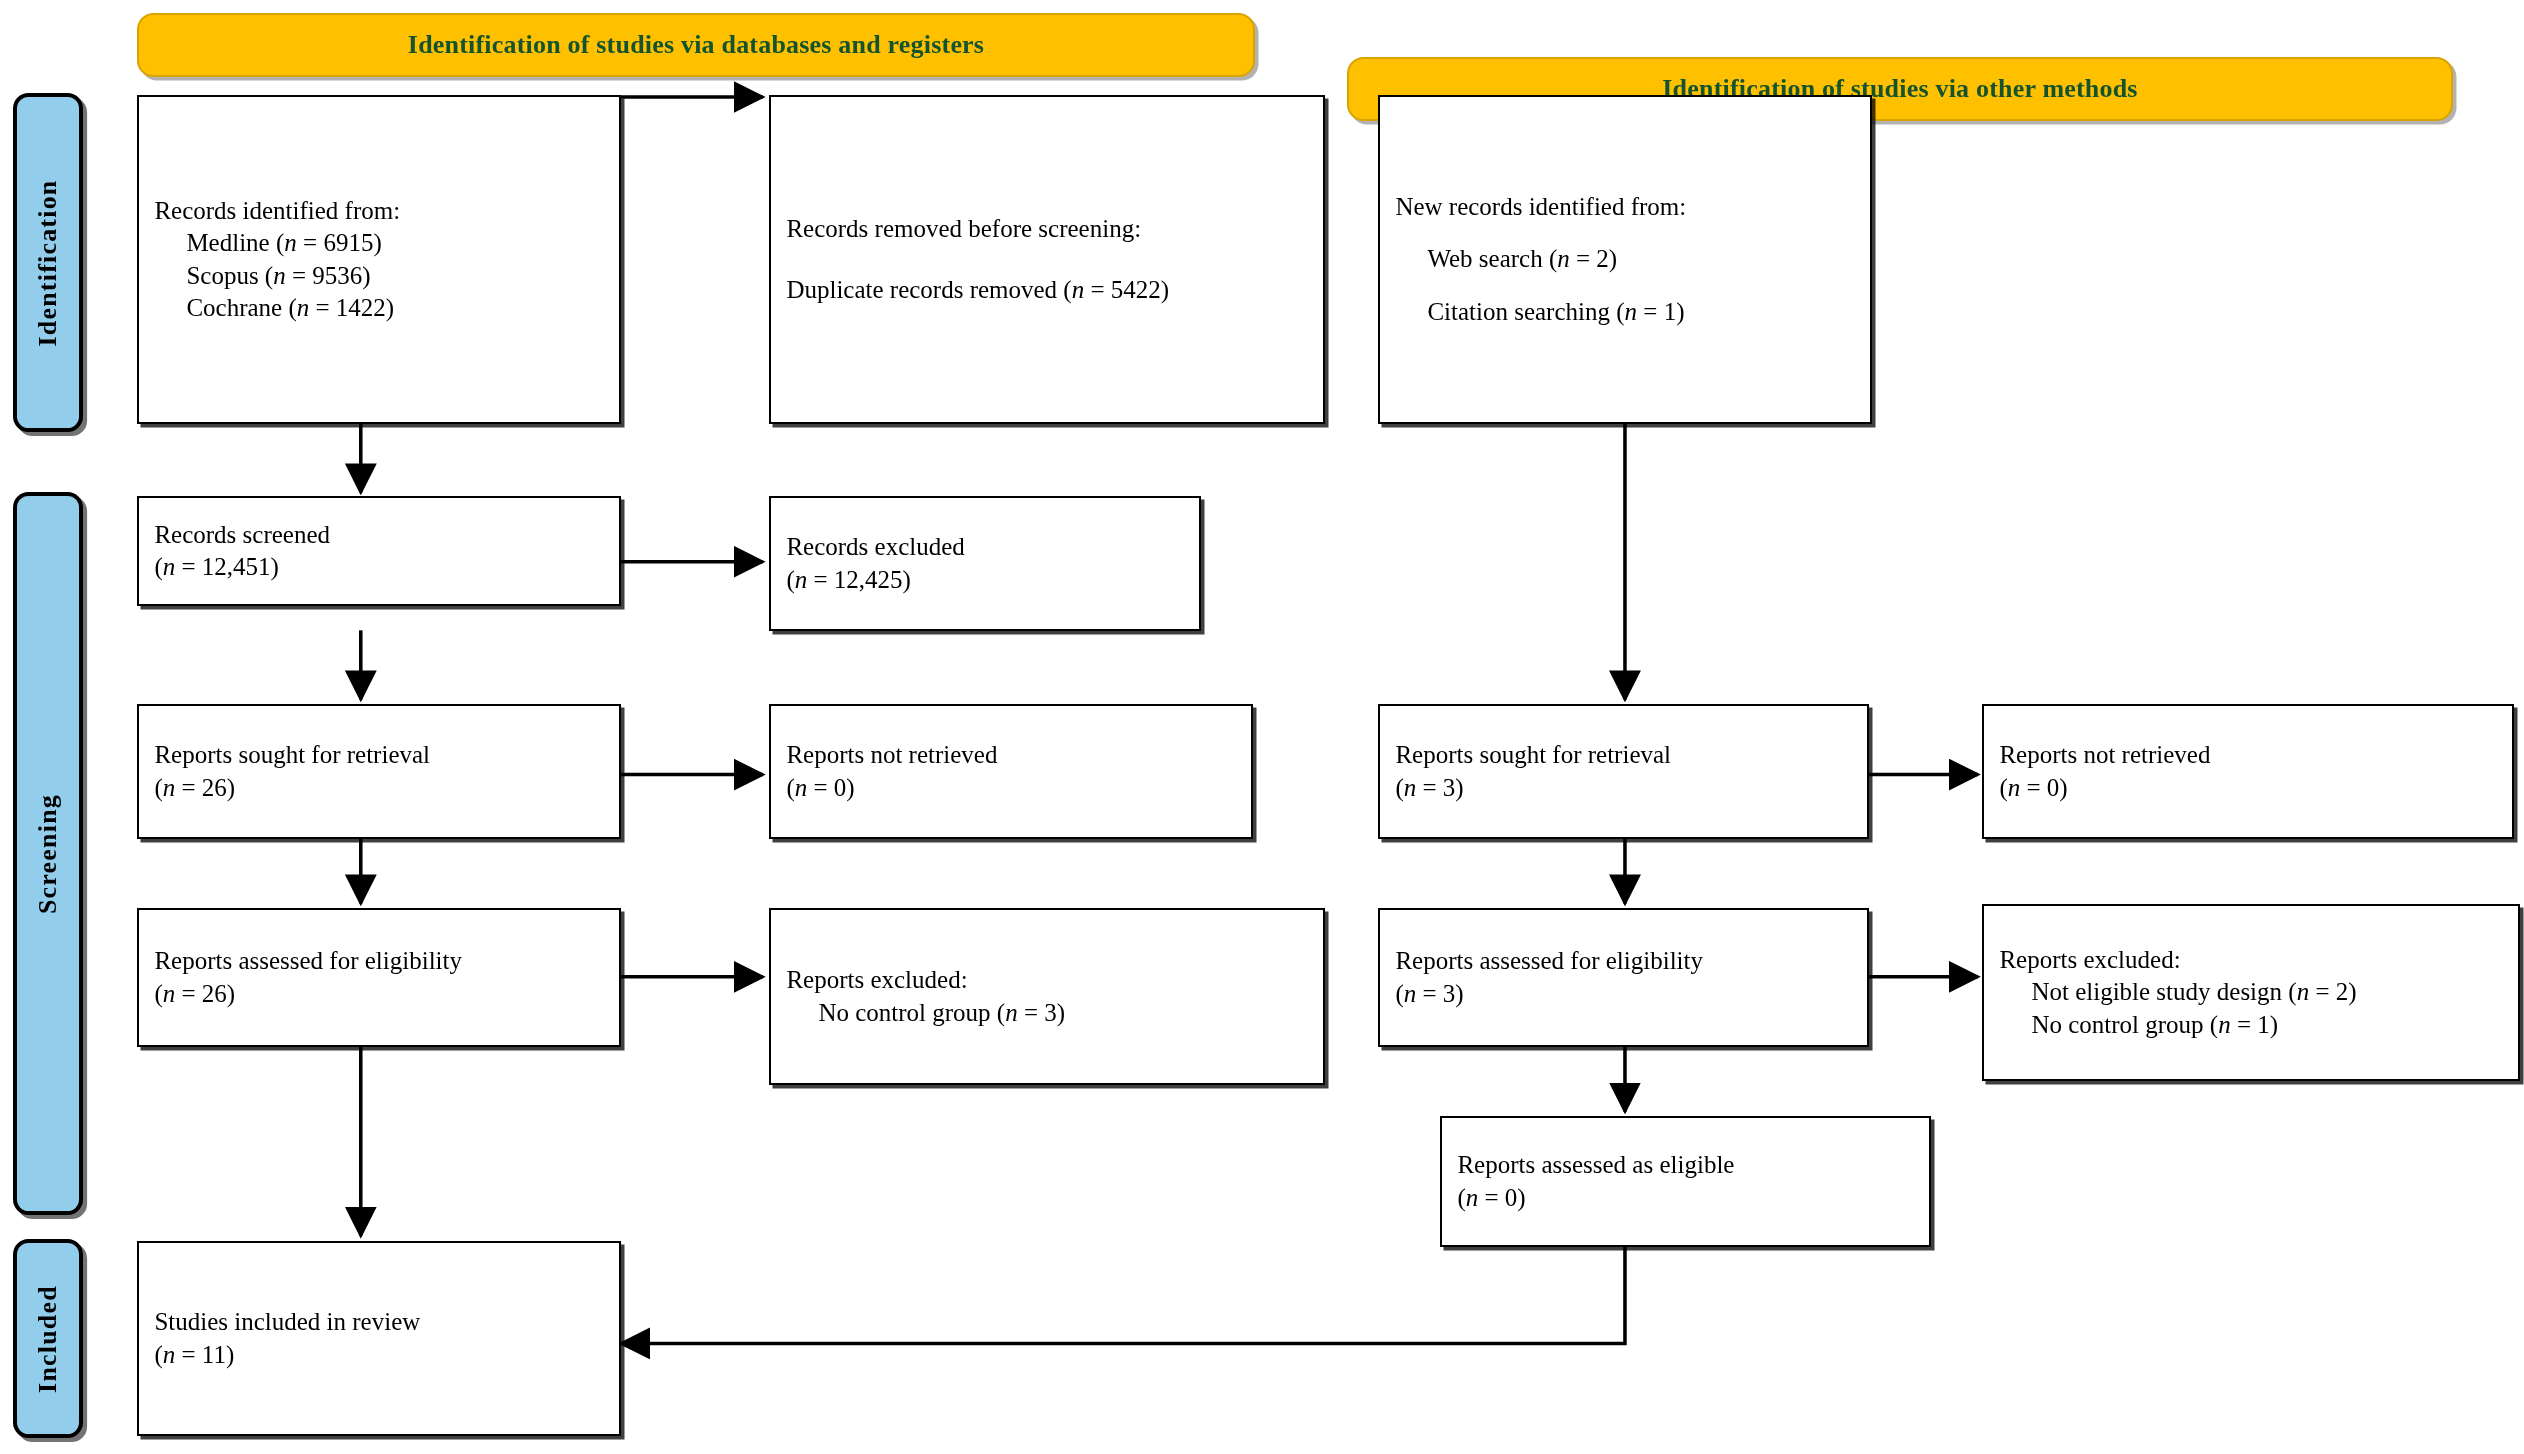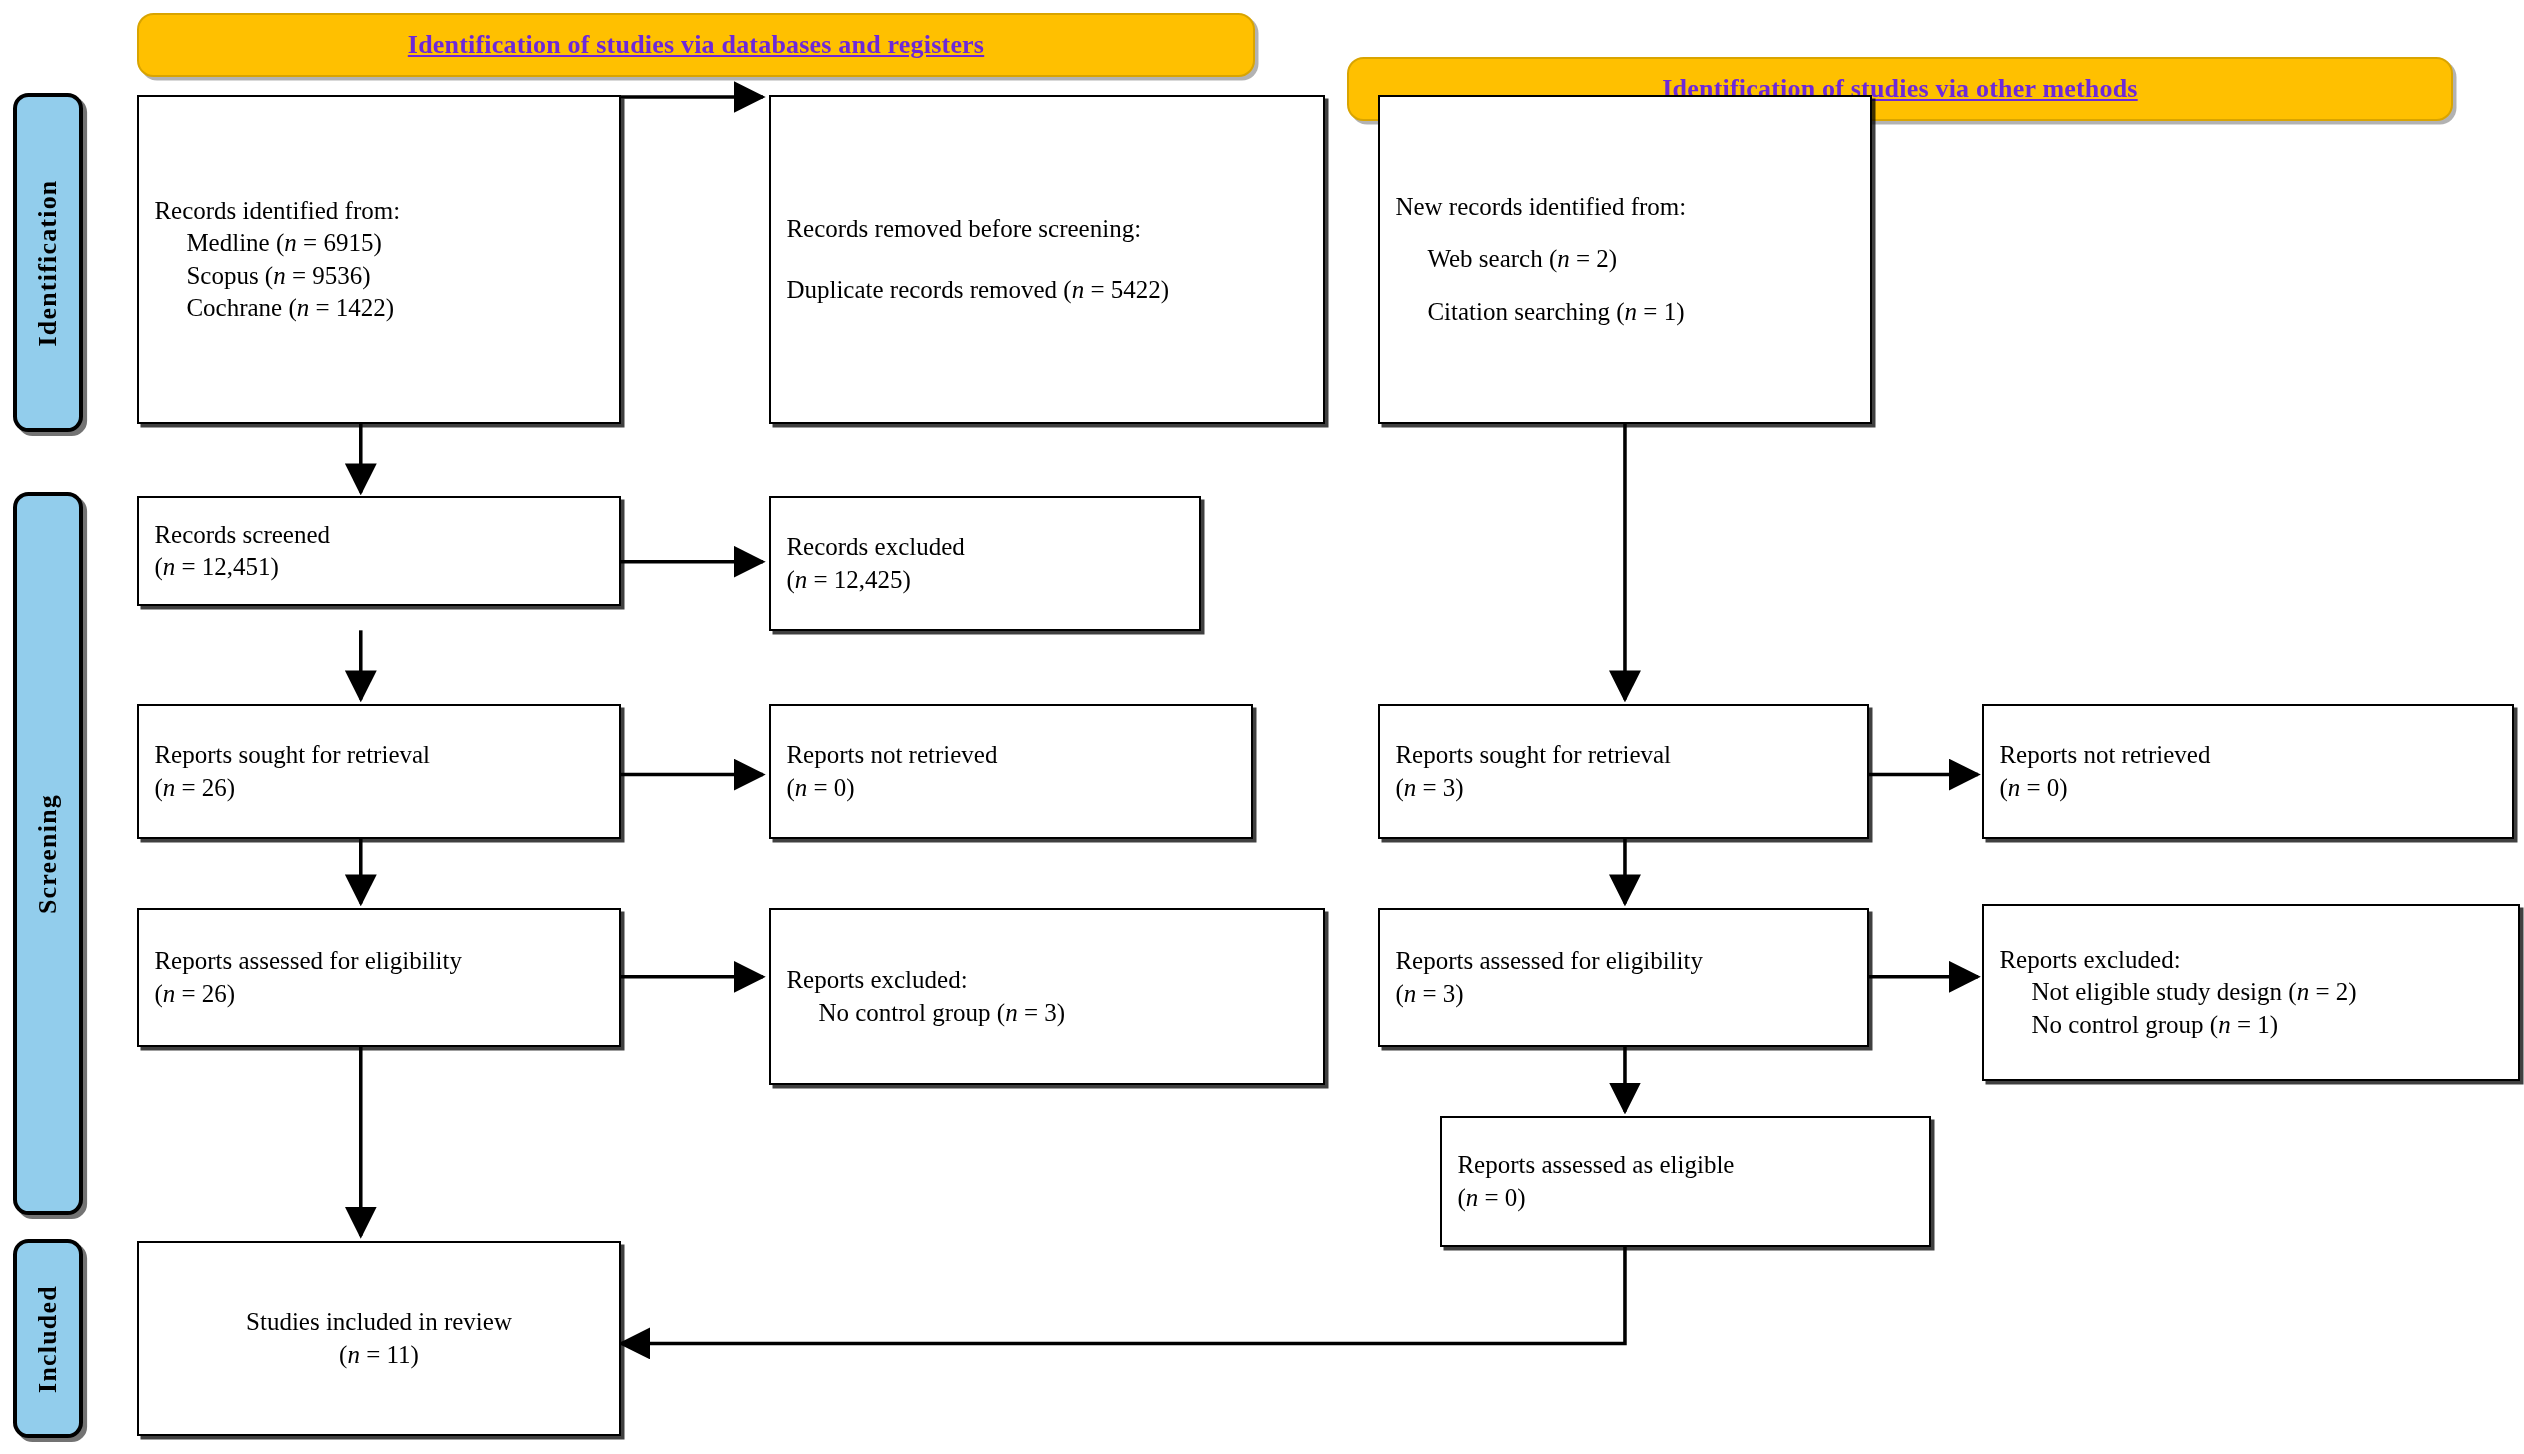--- a/index.html
+++ b/index.html
@@ -46,24 +46,23 @@
     border-radius: 16.6px;
     box-sizing: border-box;
     display: flex;
     align-items: center;
     justify-content: center;
     box-shadow: 3.5px 3.5px 0 rgba(0,0,0,0.30);
   }
   .banner span {
     font-weight: bold;
     font-size: 26px;
-    color: #6d28d9;
+    color: #14532d;
     letter-spacing: 0.2px;
     font-family: "Liberation Serif", "DejaVu Serif", serif;
-    text-decoration: underline;
   }
 
   
   .node {
     position: absolute;
     background: #ffffff;
     border: 2.4px solid #000000;
     box-sizing: border-box;
     box-shadow: 3.5px 3.5px 0 rgba(0,0,0,0.75);
     display: flex;
@@ -221,19 +220,19 @@
     <div class="line">Reports excluded:</div>
     <div class="line indent">Not eligible study design (<i>n</i> = 2)</div>
     <div class="line indent">No control group (<i>n</i> = 1)</div>
   </div>
 
   <div class="node" style="left:1440px; top:1116px; width:491px; height:131px;">
     <div class="line">Reports assessed as eligible</div>
     <div class="line">(<i>n</i> = 0)</div>
   </div>
 
-  <div class="node" style="left:137px; top:1241px; width:484px; height:195px;align-items:center;">
+  <div class="node" style="left:137px; top:1241px; width:484px; height:195px;">
     <div class="line">Studies included in review</div>
     <div class="line">(<i>n</i> = 11)</div>
   </div>
 
 </div>
 
 
 </body></html>

